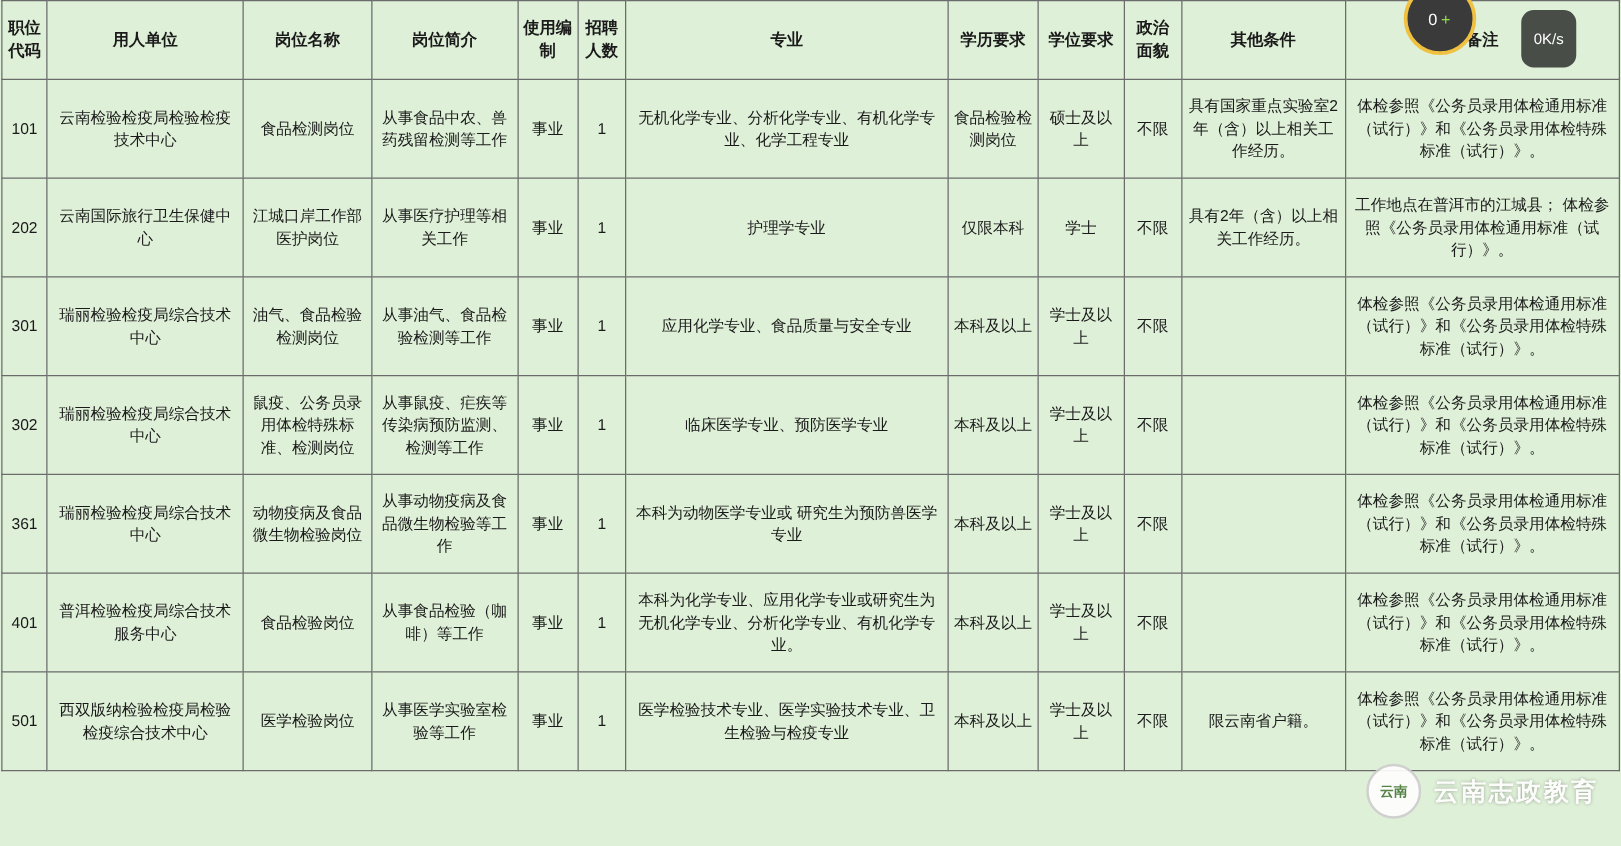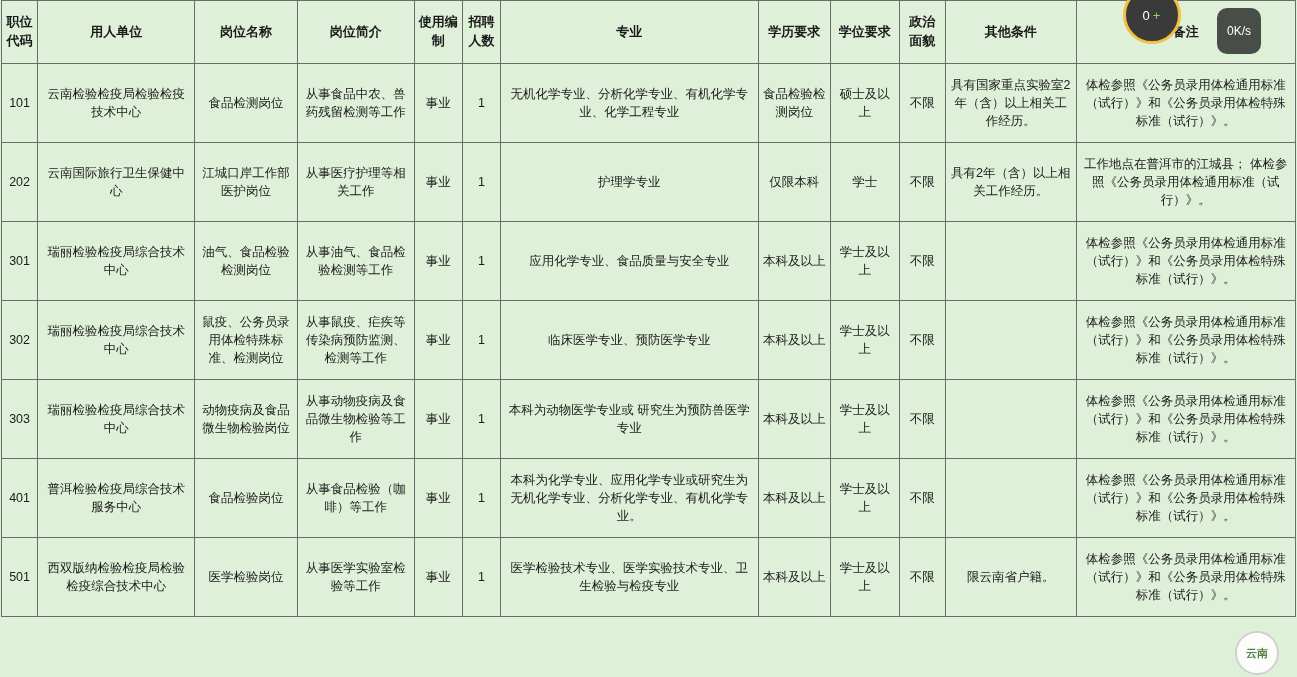--- a/index.html
+++ b/index.html
@@ -116,21 +116,21 @@
     color: #fff;
     font-size: 12px;
     border-radius: 10px;
     padding: 16px 10px;
   }
 
   
   .watermark {
     position: absolute;
     right: 18px;
-    bottom: 2px;
+    bottom: 22px;
     display: flex;
     align-items: center;
     gap: 10px;
     opacity: 0.92;
   }
   .wm-logo {
     width: 44px;
     height: 44px;
     border-radius: 50%;
     background: #ffffff;
@@ -240,21 +240,21 @@
         <td>事业</td>
         <td>1</td>
         <td>临床医学专业、预防医学专业</td>
         <td>本科及以上</td>
         <td>学士及以上</td>
         <td>不限</td>
         <td class="other"></td>
         <td class="notes">体检参照《公务员录用体检通用标准（试行）》和《公务员录用体检特殊标准（试行）》。</td>
       </tr>
       <tr class="datarow">
-        <td class="code">303</td>
+        <td class="code">361</td>
         <td>瑞丽检验检疫局综合技术中心</td>
         <td>动物疫病及食品微生物检验岗位</td>
         <td>从事动物疫病及食品微生物检验等工作</td>
         <td>事业</td>
         <td>1</td>
         <td>本科为动物医学专业或
 研究生为预防兽医学专业</td>
         <td>本科及以上</td>
         <td>学士及以上</td>
         <td>不限</td>
@@ -293,15 +293,16 @@
   </table>
 
   <div class="speed-widget">
     <span>0</span>
     <span class="plus">+</span>
   </div>
   <div class="speed-label">0K/s</div>
 
   <div class="watermark">
     <div class="wm-logo">云南</div>
+    <div class="wm-text">云南志政教育</div>
   </div>
 
 </div>
 
 </body></html>

